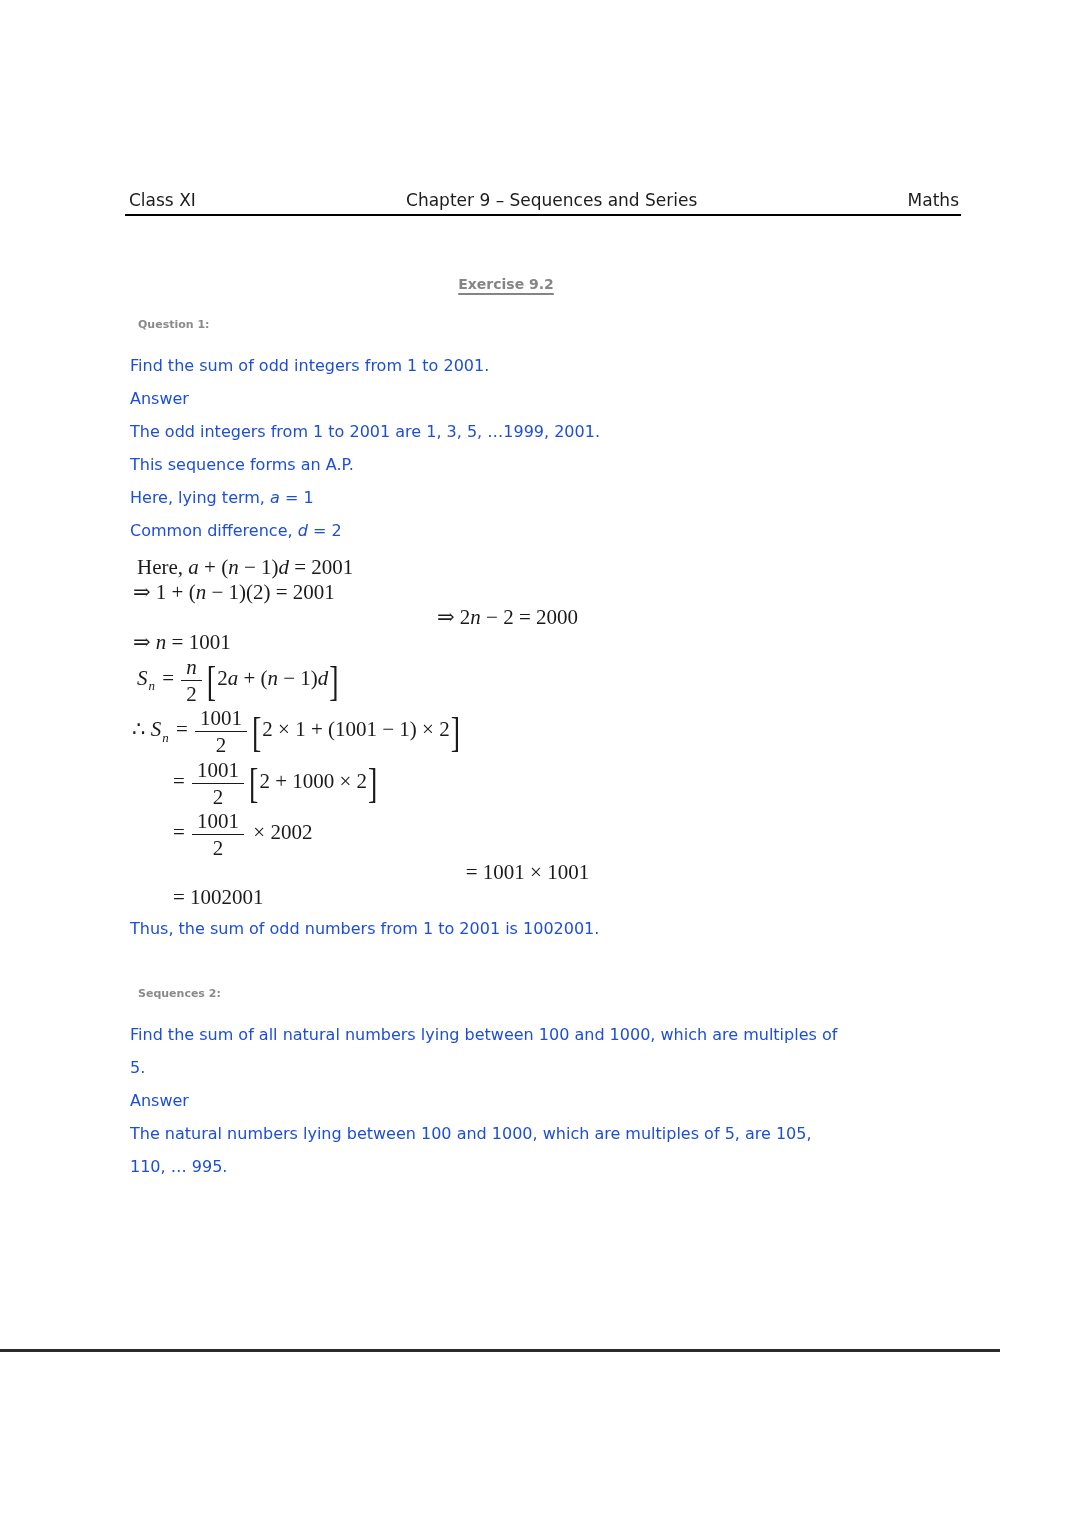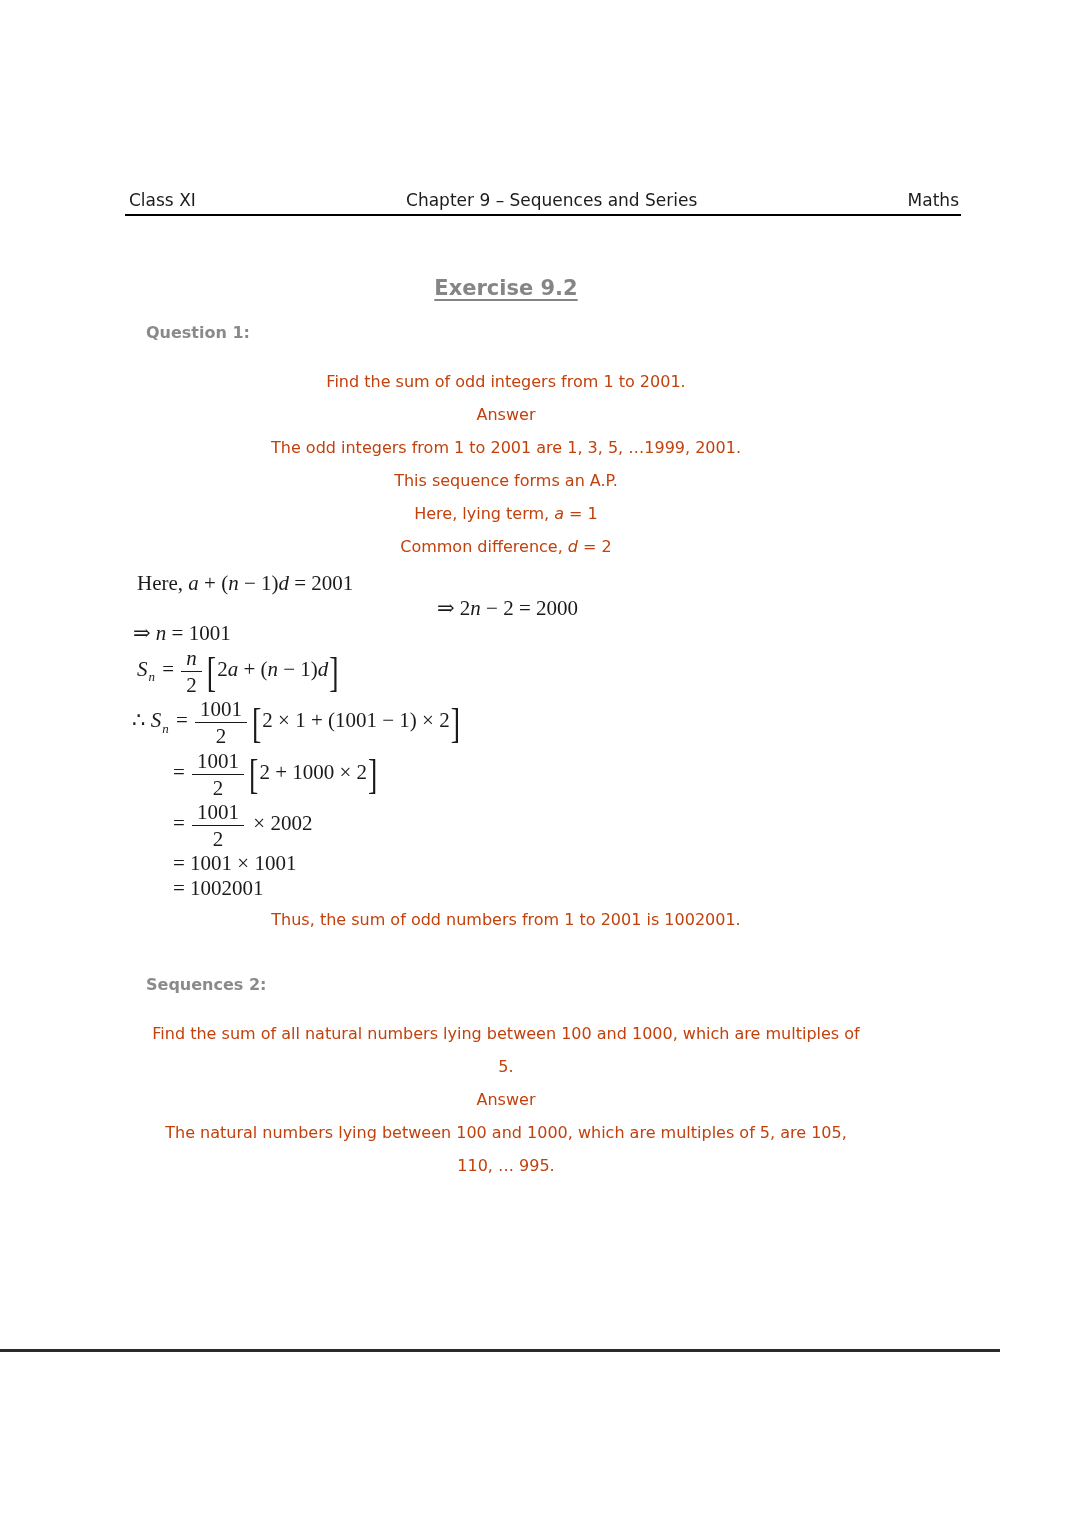--- a/index.html
+++ b/index.html
@@ -17,33 +17,33 @@
     display:flex;justify-content:space-between;align-items:flex-end;
     font-size:17px;
     padding:0 2px 4px 4px;
     border-bottom:2px solid #000000;
     box-sizing:border-box;
   }
   
   .content{position:absolute;left:130px;right:118px;top:276px;}
   .exercise-title{
     text-align:center;
-    font-size:21px;font-weight:bold;color:#858585;
+    font-size:14px;font-weight:bold;color:#858585;
     text-decoration:underline;
     text-decoration-thickness:2px;
     text-underline-offset:4px;
     margin:0 0 16px 0;
   }
   .q-label{
-    font-size:16px;font-weight:bold;color:#8a8a8a;
-    line-height:33px;margin:16px;white-space:nowrap;
+    font-size:11px;font-weight:bold;color:#8a8a8a;
+    line-height:33px;margin:8px;white-space:nowrap;
   }
   .q-label.q2{margin-top:32px;}
   .body-line{
-    font-size:16px;line-height:33px;margin:0;white-space:nowrap;color:#c2410c;text-align:center;
+    font-size:16px;line-height:33px;margin:0;white-space:nowrap;color:#1d4ed8;
   }
   .pti{font-style:italic;}
   
   .eq-block{
     margin:8px 0 2px 0;
     font-family:"Liberation Serif","DejaVu Serif",serif;
     font-size:21px;color:#1a1a1a;
   }
   .eq-line{margin:0 0;white-space:nowrap;}
   .mi{font-style:italic;}
@@ -84,27 +84,28 @@
     <p class="q-label">Question 1:</p>
     <p class="body-line">Find the sum of odd integers from 1 to 2001.</p>
     <p class="body-line">Answer</p>
     <p class="body-line">The odd integers from 1 to 2001 are 1, 3, 5, …1999, 2001.</p>
     <p class="body-line">This sequence forms an A.P.</p>
     <p class="body-line"><span class="pt">Here, lying term, </span><span class="pti">a</span><span class="pt"> = 1</span></p>
     <p class="body-line"><span class="pt">Common difference, </span><span class="pti">d</span><span class="pt"> = 2</span></p>
 
     <div class="eq-block">
         <div class="eq-line" style="margin-left: 7px;"><span class="m">Here, </span><span class="mi">a</span><span class="m"> + (</span><span class="mi">n</span><span class="m"> − 1)</span><span class="mi">d</span><span class="m"> = 2001</span></div>
+        <div class="eq-line" style="margin-left: 3px;"><span class="m">⇒ 1 + (</span><span class="mi">n</span><span class="m"> − 1)(2) = 2001</span></div>
         <div class="eq-line" style="margin-left: 3px; text-align: center;"><span class="m">⇒ 2</span><span class="mi">n</span><span class="m"> − 2 = 2000</span></div>
         <div class="eq-line" style="margin-left: 3px;"><span class="m">⇒ </span><span class="mi">n</span><span class="m"> = 1001</span></div>
         <div class="eq-line" style="margin-left: 7px;"><span class="mi">S</span><span class="msub">n</span><span class="m"> = </span><span class="frac"><span class="num it">n</span><span class="den">2</span></span><span class="mbig">[</span><span class="m">2</span><span class="mi">a</span><span class="m"> + (</span><span class="mi">n</span><span class="m"> − 1)</span><span class="mi">d</span><span class="mbig">]</span></div>
         <div class="eq-line" style="margin-left: 2px;"><span class="m">∴ </span><span class="mi">S</span><span class="msub">n</span><span class="m"> = </span><span class="frac"><span class="num">1001</span><span class="den">2</span></span><span class="mbig">[</span><span class="m">2 × 1 + (1001 − 1) × 2</span><span class="mbig">]</span></div>
         <div class="eq-line" style="margin-left: 43px;"><span class="m">= </span><span class="frac"><span class="num">1001</span><span class="den">2</span></span><span class="mbig">[</span><span class="m">2 + 1000 × 2</span><span class="mbig">]</span></div>
         <div class="eq-line" style="margin-left: 43px;"><span class="m">= </span><span class="frac"><span class="num">1001</span><span class="den">2</span></span><span class="m"> × 2002</span></div>
-        <div class="eq-line" style="margin-left: 43px;"><span class="m">= 1001 × 1001</span></div>
+        <div class="eq-line" style="margin-left: 43px; text-align: center;"><span class="m">= 1001 × 1001</span></div>
         <div class="eq-line" style="margin-left: 43px;"><span class="m">= 1002001</span></div>
       </div>
 
     <p class="body-line">Thus, the sum of odd numbers from 1 to 2001 is 1002001.</p>
 
     <p class="q-label q2">Sequences 2:</p>
     <p class="body-line">Find the sum of all natural numbers lying between 100 and 1000, which are multiples of</p>
     <p class="body-line">5.</p>
     <p class="body-line">Answer</p>
     <p class="body-line">The natural numbers lying between 100 and 1000, which are multiples of 5, are 105,</p>

